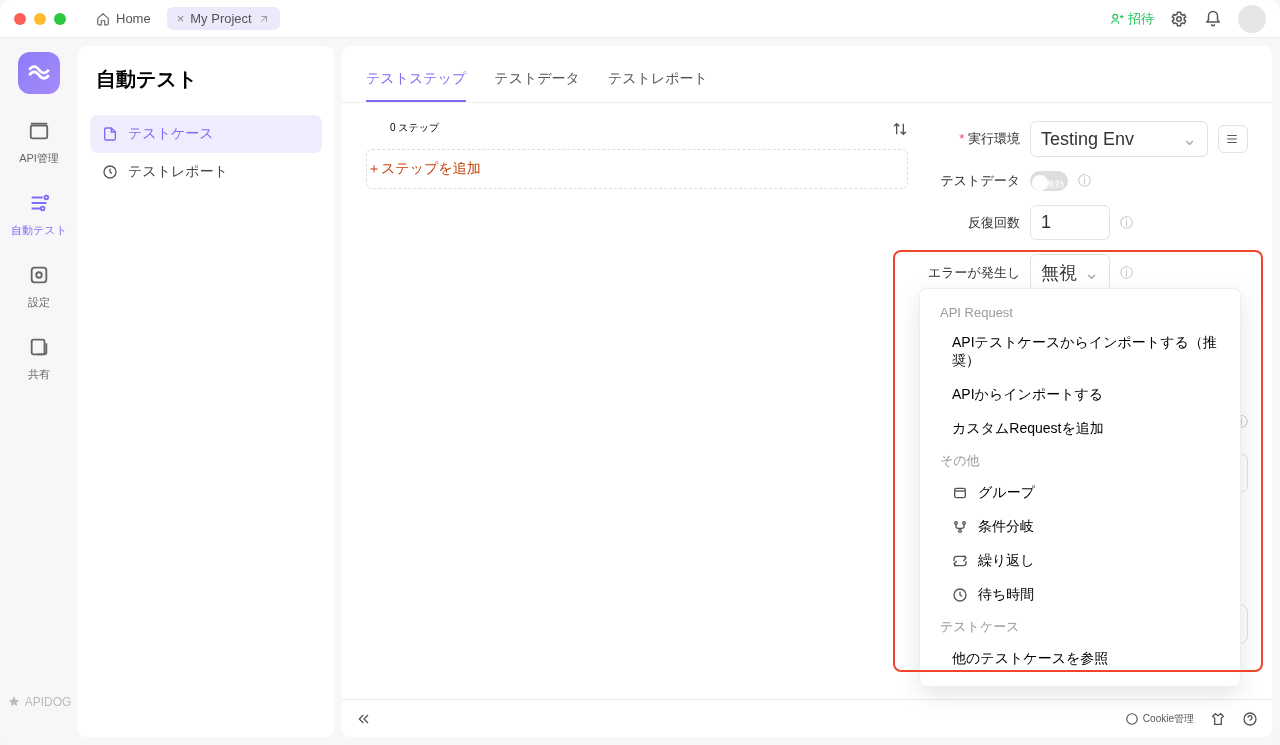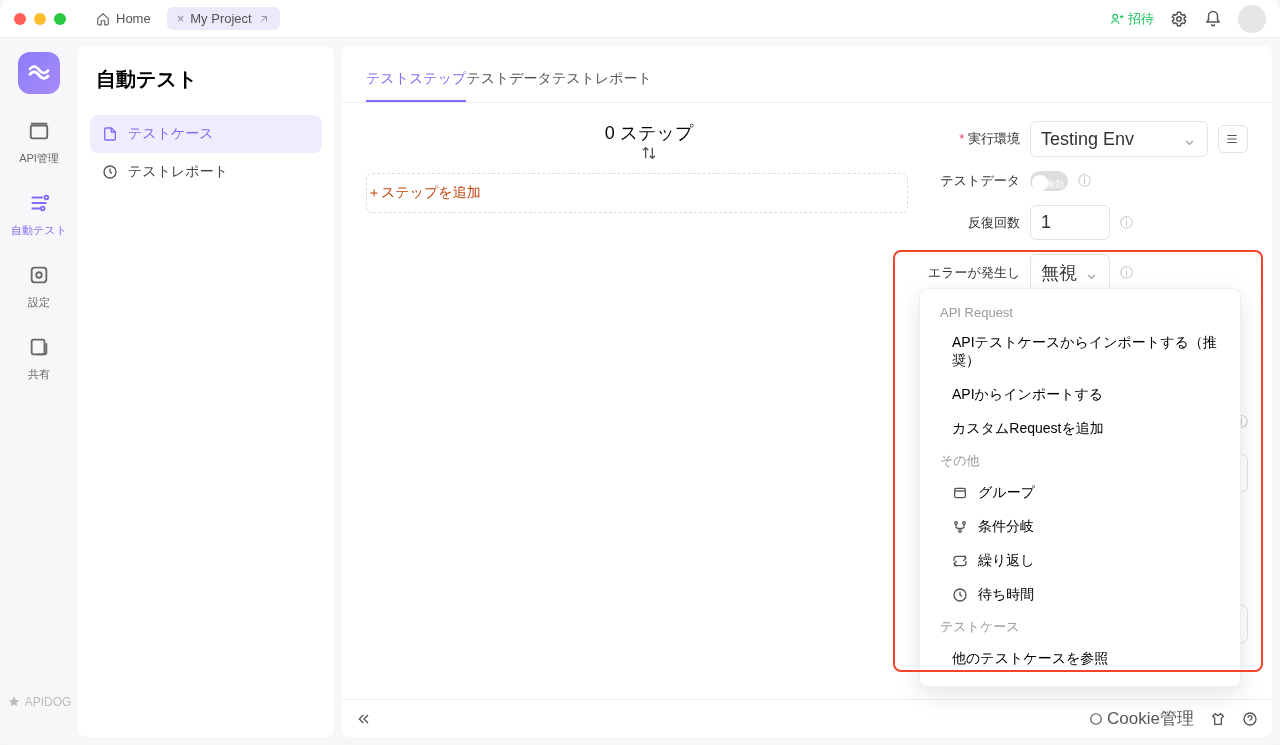--- a/index.html
+++ b/index.html
@@ -19,42 +19,42 @@
 .rail-item { display:flex; flex-direction:column; align-items:center; gap:4px; cursor:pointer; padding:4px 0; width:100%;}
 .rail-item.active { color:#7c6cf6; }
 .rail-ic { font-size:20px; }
 .rail-footer { margin-top:auto; margin-bottom:36px; color:#bbb; font-size:12px; display:flex; gap:4px; align-items:center;}
 .sidebar { width:256px; background:#fff; border-radius:8px; margin:8px 0 8px 0; padding:18px 12px; display:flex; flex-direction:column; }
 .sidebar h1 { font-size:20px; font-weight:600; margin:2px 6px 22px; }
 .nav-item { display:flex; align-items:center; gap:10px; padding:10px 12px; border-radius:8px; font-size:14px; color:#444; cursor:pointer;}
 .nav-item.active { background:#efecfd; color:#7c6cf6; }
 .main { flex:1; background:#fff; border-radius:8px; margin:8px 8px 8px 8px; display:flex; flex-direction:column; position:relative; overflow:hidden;}
 .back { color:#7c6cf6; font-size:14px; padding:18px 24px 4px; cursor:pointer;}
-.tabs { display:flex; padding:24px 24px 0; border-bottom:1px solid #eee; font-size:14px; }
+.tabs { display:flex; gap:28px; padding:24px 24px 0; border-bottom:1px solid #eee; font-size:14px; }
 .tab { padding-bottom:12px; cursor:pointer; color:#555;}
 .tab.active { color:#7c6cf6; border-bottom:2px solid #7c6cf6; }
 .content { display:flex; padding:18px 24px; gap:20px; flex:1; overflow:auto;}
 .steps-area { flex:1; }
-.steps-head { display:flex; align-items:center; justify-content:space-between; font-size:18px; margin-bottom:12px; padding-left:24px;flex-direction:column;}
+.steps-head { display:flex; justify-content:space-between; font-size:10px; margin-bottom:12px; padding-left:24px;}
 .add-step-box { border:1px dashed #ddd; border-radius:6px; height:40px; display:flex; align-items:center; justify-content:flex-start; color:#c2410c; font-size:14px; cursor:pointer;}
 .side-form { width:320px; font-size:13px; color:#333; }
 .form-row { display:flex; align-items:center; margin-bottom:14px; gap:10px; }
 .form-label { width:92px; text-align:right; white-space:nowrap; overflow:hidden;}
 .form-label.req::before { content:"* "; color:#f43f5e;}
 .select, .input { border:1px solid #e2e2e6; border-radius:6px; padding:6px 10px; font-size:18px; min-width:80px; background:#fff; display:flex; align-items:center; justify-content:space-between; gap:6px;}
 .help { color:#bbb; font-size:13px;}
 .toggle { width:38px; height:20px; border-radius:10px; background:#ddd; position:relative; display:flex; align-items:flex-end; font-size:9px; color:#fff; padding:0 4px;}
 .toggle .knob { width:16px; height:16px; border-radius:50%; background:#fff; position:absolute; left:2px;}
 .chk { width:16px; height:16px; border:1.5px solid #ccc; border-radius:4px; display:inline-flex; align-items:center; justify-content:center; color:#fff; font-size:11px;}
 .chk.on { background:#7c6cf6; border-color:#7c6cf6;}
 .buttons { display:flex; gap:12px; margin-top:16px; justify-content:flex-end;}
 .btn { padding:10px 22px; border-radius:8px; font-size:14px; border:1px solid #e2e2e6; background:#fff; cursor:pointer;}
 .btn.primary { background:#8b7cf8; color:#fff; border-color:#8b7cf8;}
 .export { text-align:center; color:#7c6cf6; margin-top:14px; font-size:13px; cursor:pointer;}
-.statusbar { height:38px; border-top:1px solid #eee; display:flex; align-items:center; padding:0 14px; font-size:17px; color:#555; background:#fff;}
+.statusbar { height:38px; border-top:1px solid #eee; display:flex; align-items:center; padding:0 14px; font-size:10px; color:#555; background:#fff;}
 .statusbar .sp { margin-left:auto; display:flex; gap:16px; align-items:center;}
 .dropdown { position:absolute; left:577px; top:242px; width:322px; background:#fff; border:1px solid #eee; border-radius:8px; box-shadow:0 8px 24px rgba(0,0,0,0.10); padding:10px 0; font-size:14px; z-index:20;}
 .dropdown .hdr { color:#999; padding:6px 20px; font-size:13px;}
 .dropdown .opt { padding:8px 20px 8px 32px; cursor:pointer; display:flex; align-items:center; gap:10px;}
 .highlight { position:absolute; border:2px solid #f0452b; border-radius:8px; pointer-events:none; z-index:30;}
 svg { flex-shrink:0; }
 </style>
 </head>
 <body>
 

